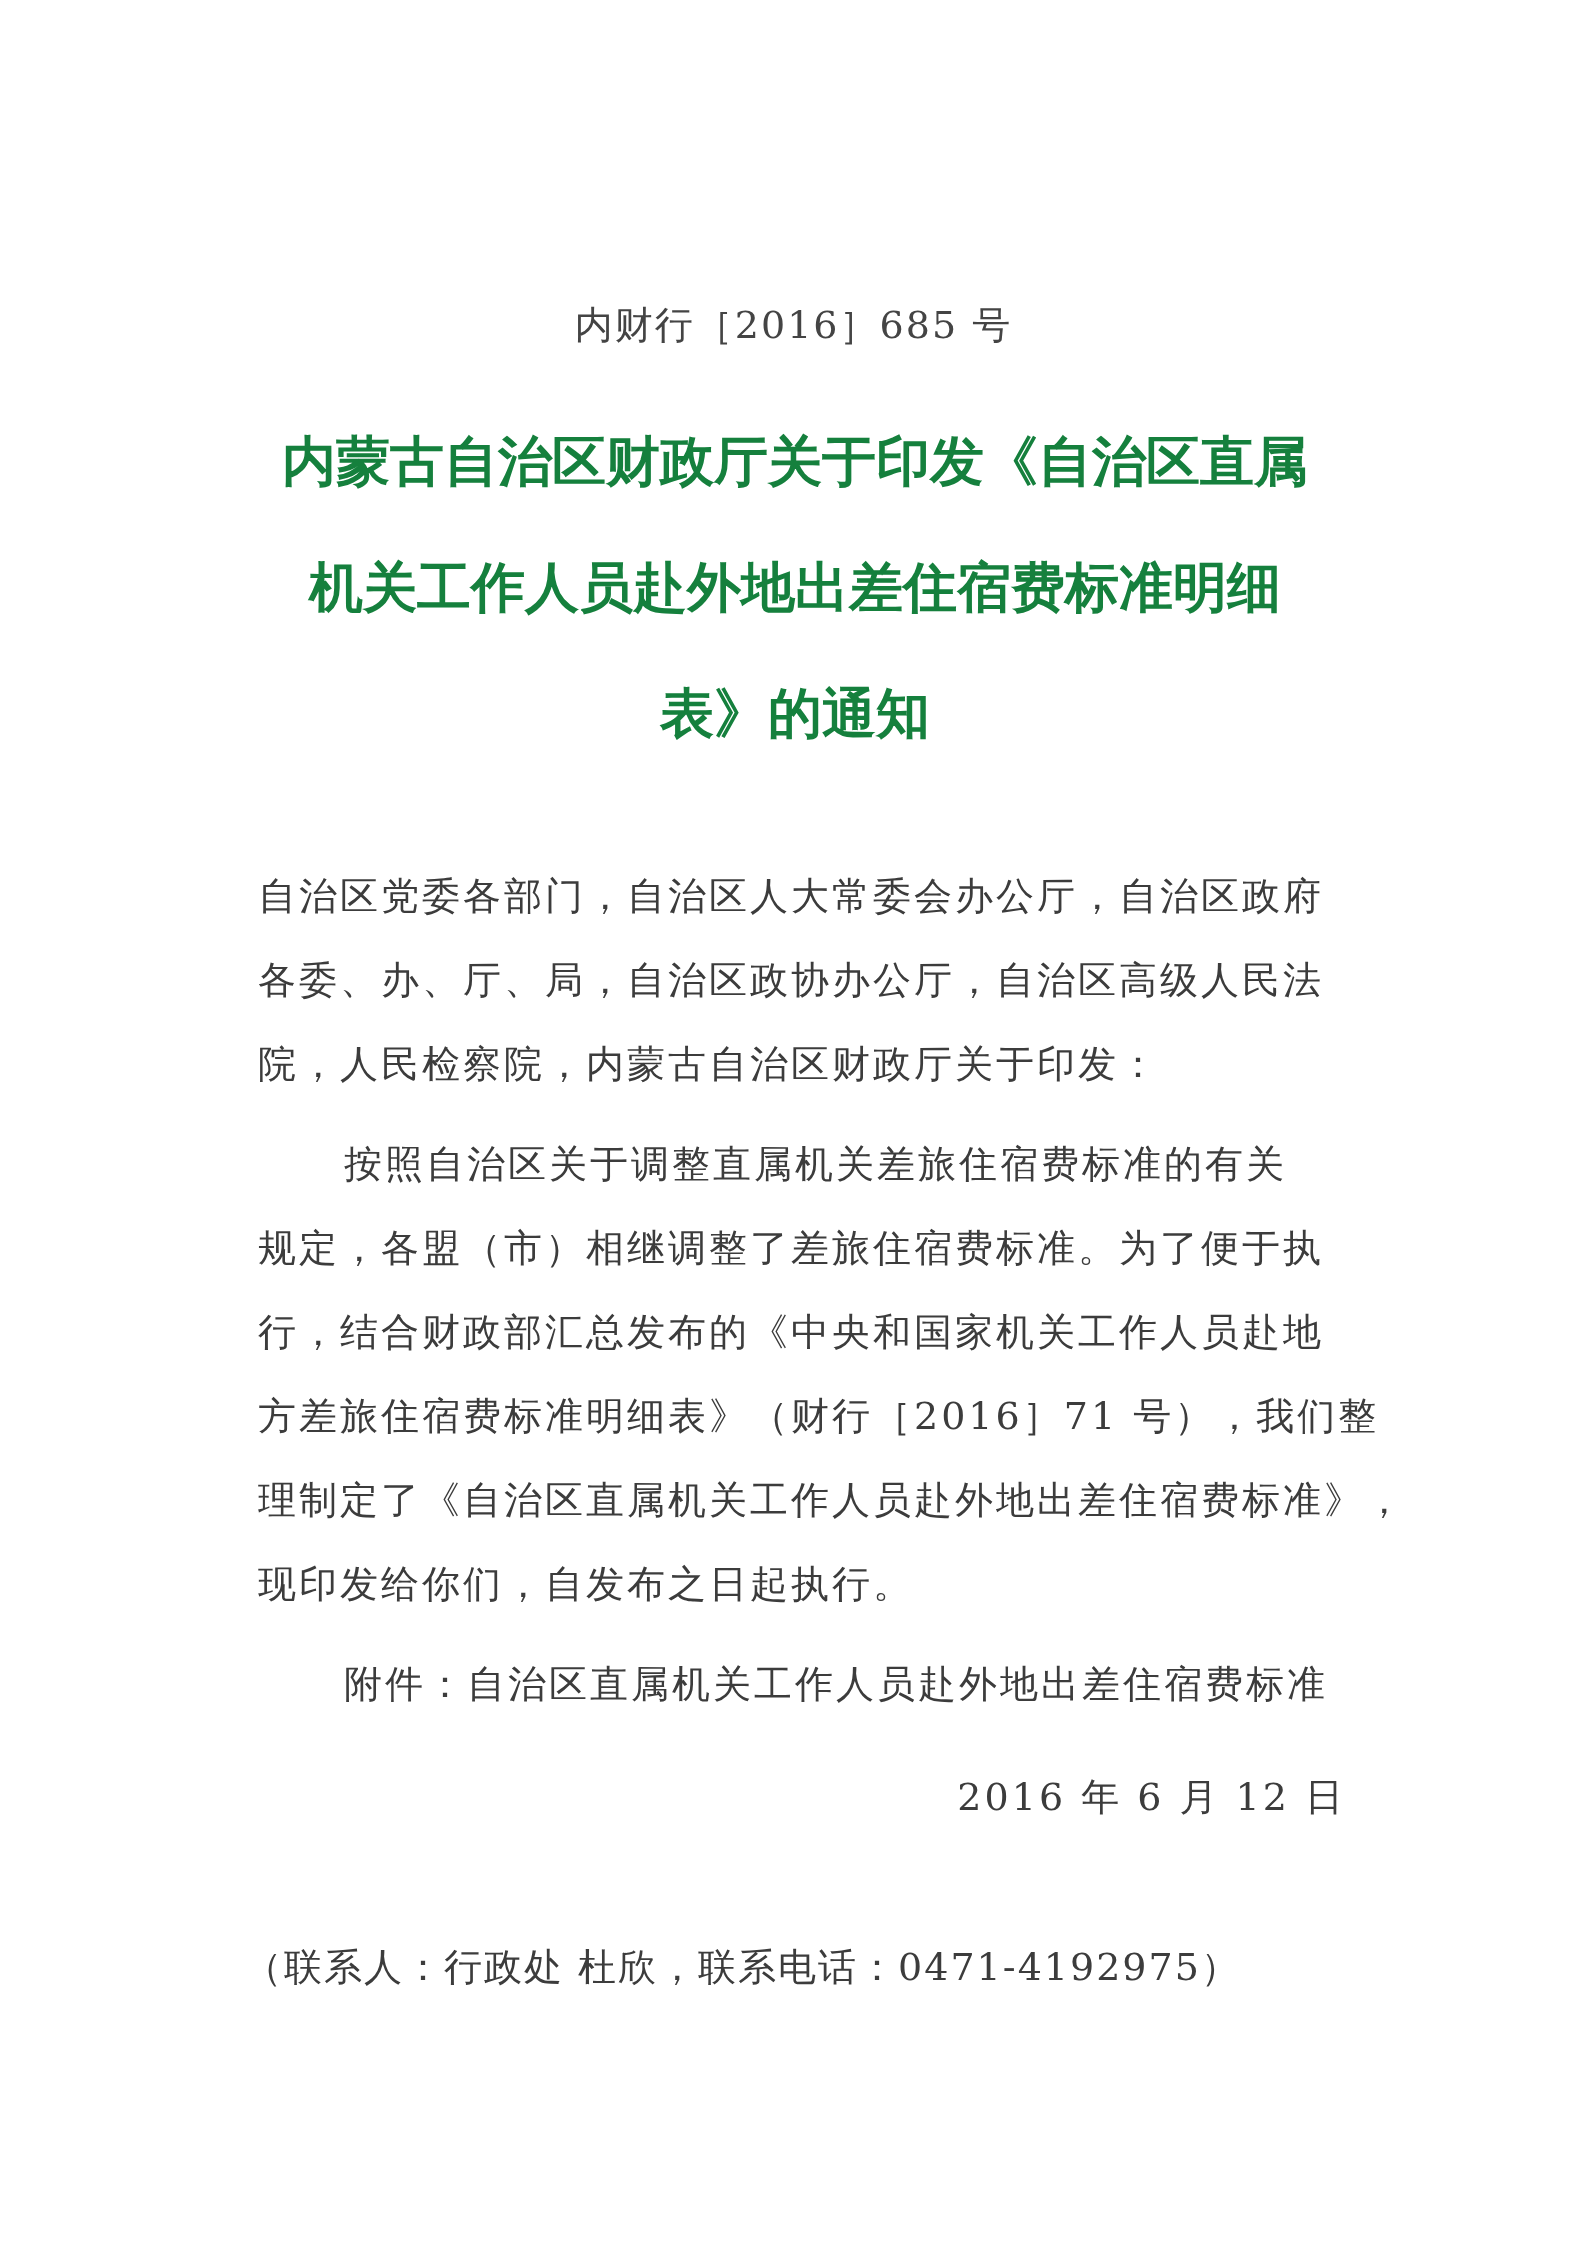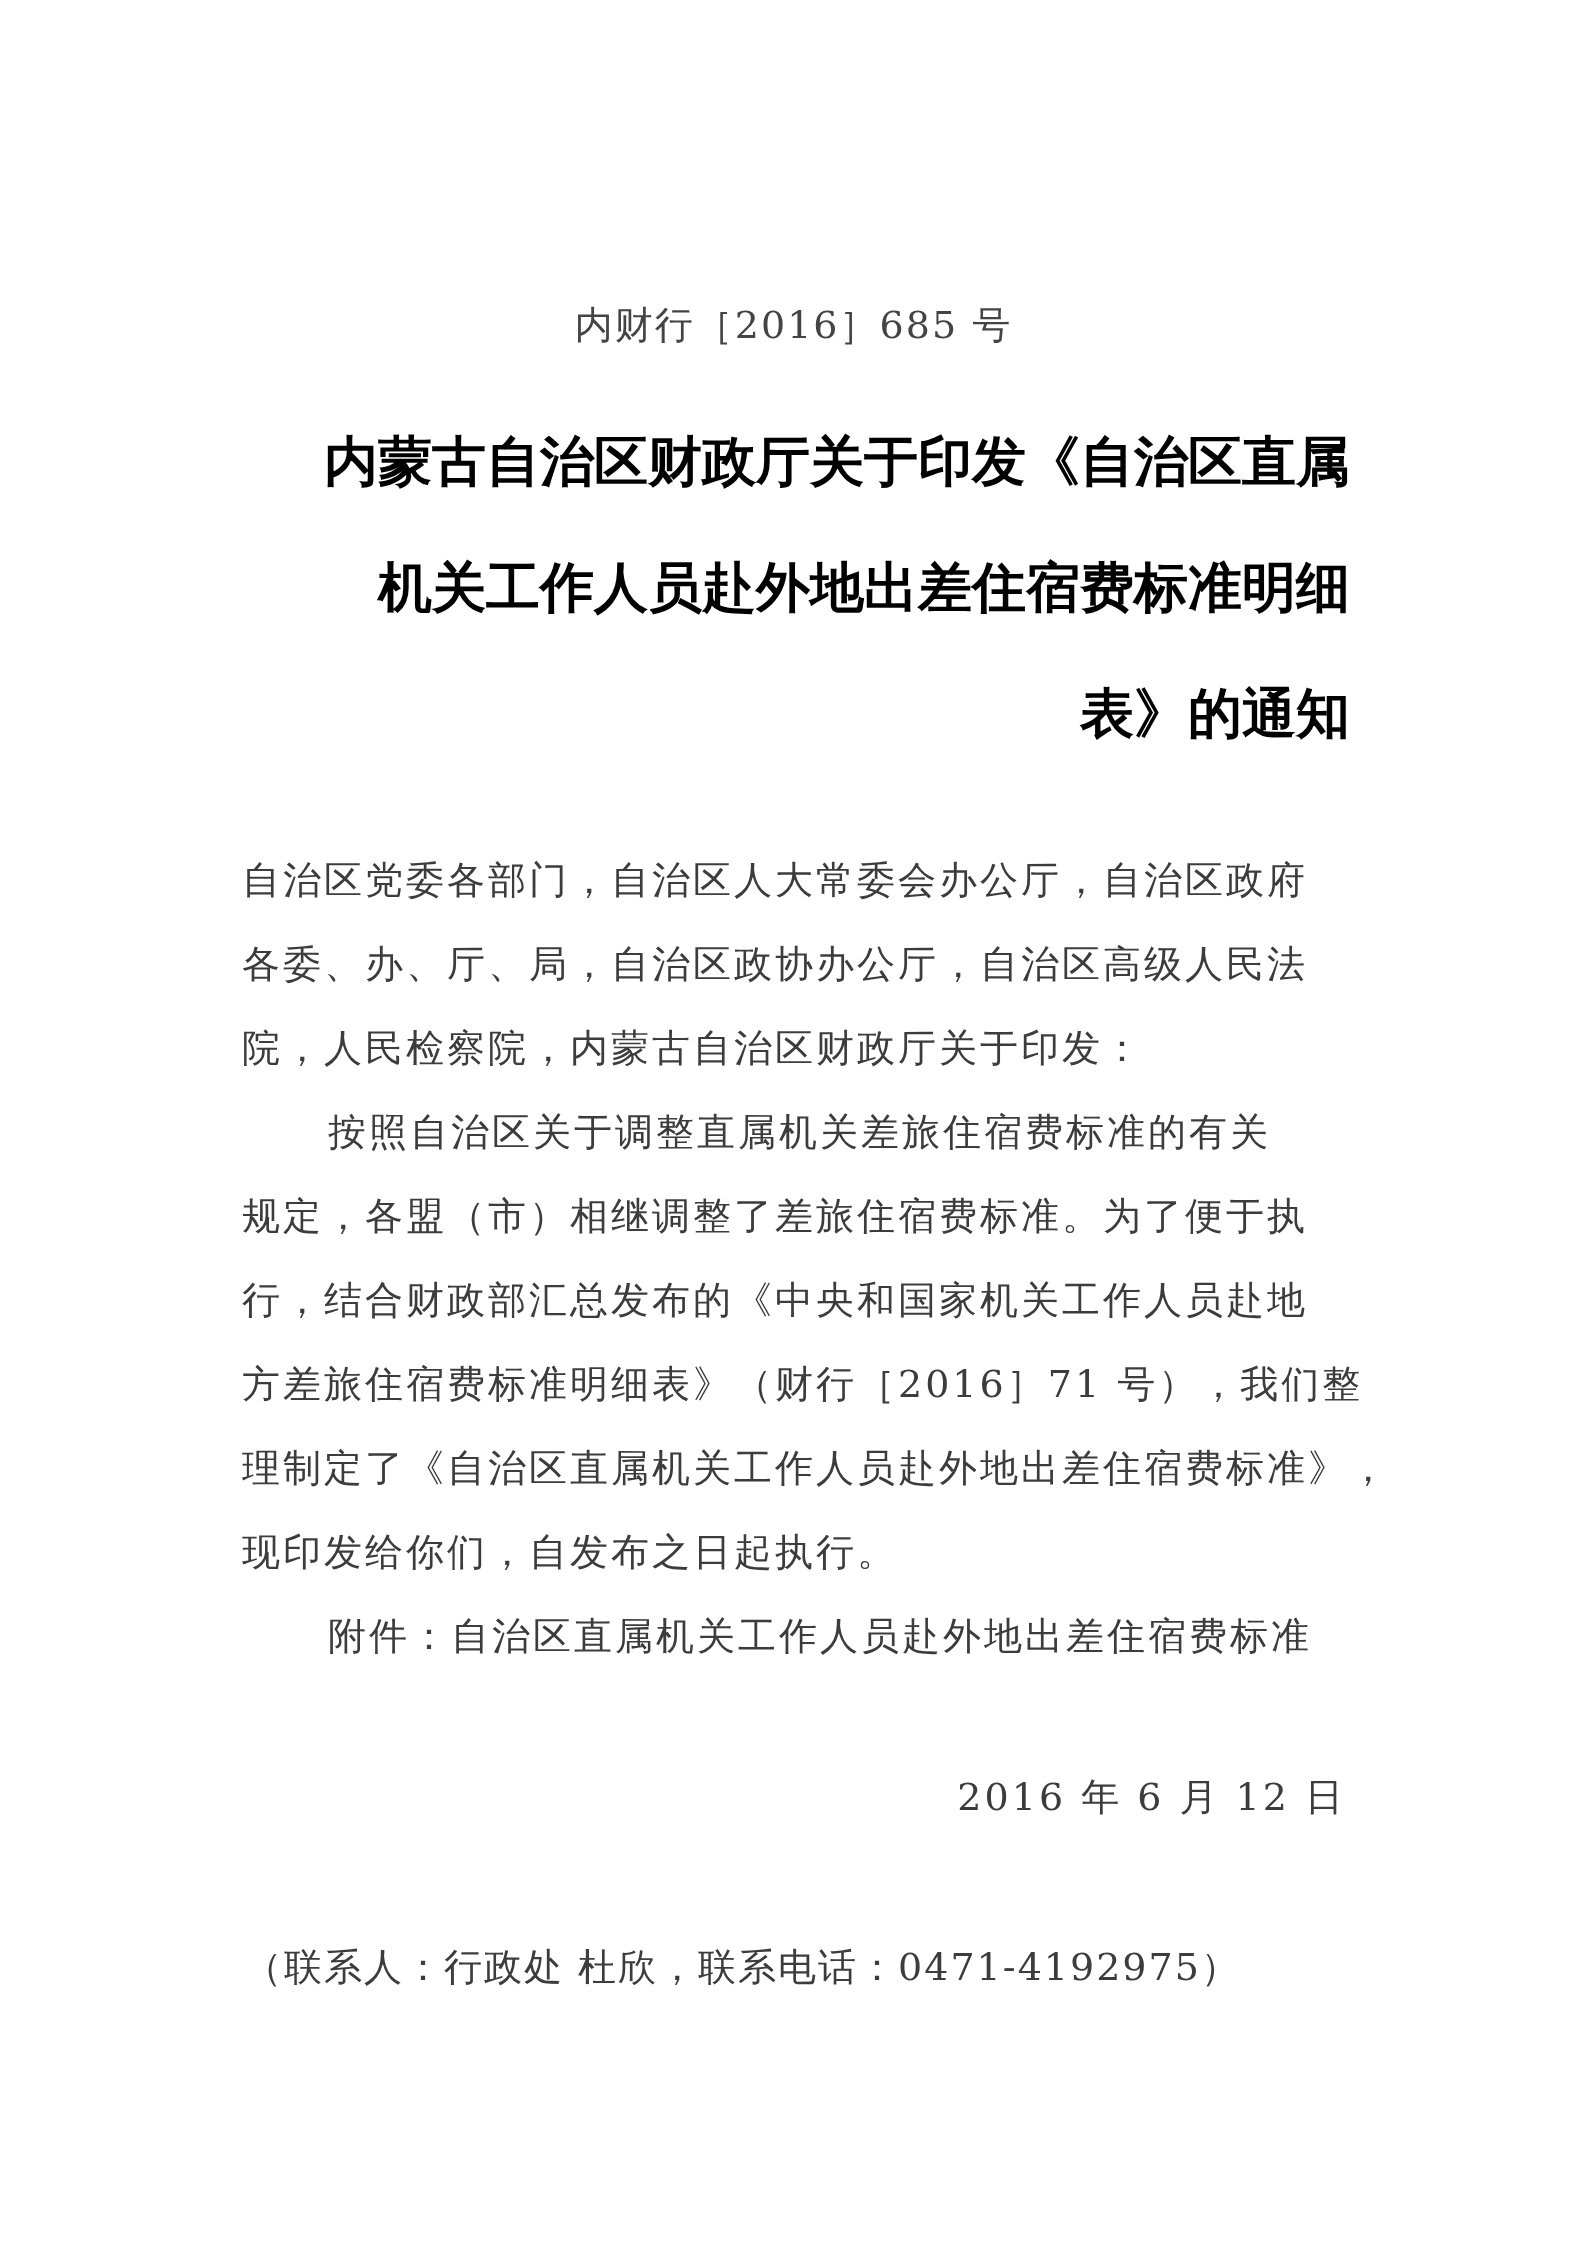--- a/index.html
+++ b/index.html
@@ -30,44 +30,44 @@
       text-align: center;
       font-size: 38px;
       letter-spacing: 2px;
       color: #444;
     }
     .title {
       position: absolute;
       top: 388px;
       left: 240px;
       width: 1110px;
-      text-align: right;
+      text-align: center;
       font-family: "DejaVu Serif", "Liberation Serif", serif;
       font-weight: bold;
       font-size: 54px;
       line-height: 126px;
-      color: #000000;
+      color: #15803d;
       letter-spacing: 0px;
     }
     .title .line {
       display: block;
       white-space: nowrap;
     }
     .body {
       position: absolute;
       top: 828px;
       left: 242px;
       width: 1110px;
       font-size: 38px;
       line-height: 84px;
       color: #3c3c3c;
       letter-spacing: 3px;
     }
     .body p {
-      margin: 0;
+      margin: 16px;
     }
     .body .line {
       display: block;
       white-space: nowrap;
     }
     .indent { padding-left: 86px; }
     .right {
       text-align: right;
       padding-right: 6px;
     }

